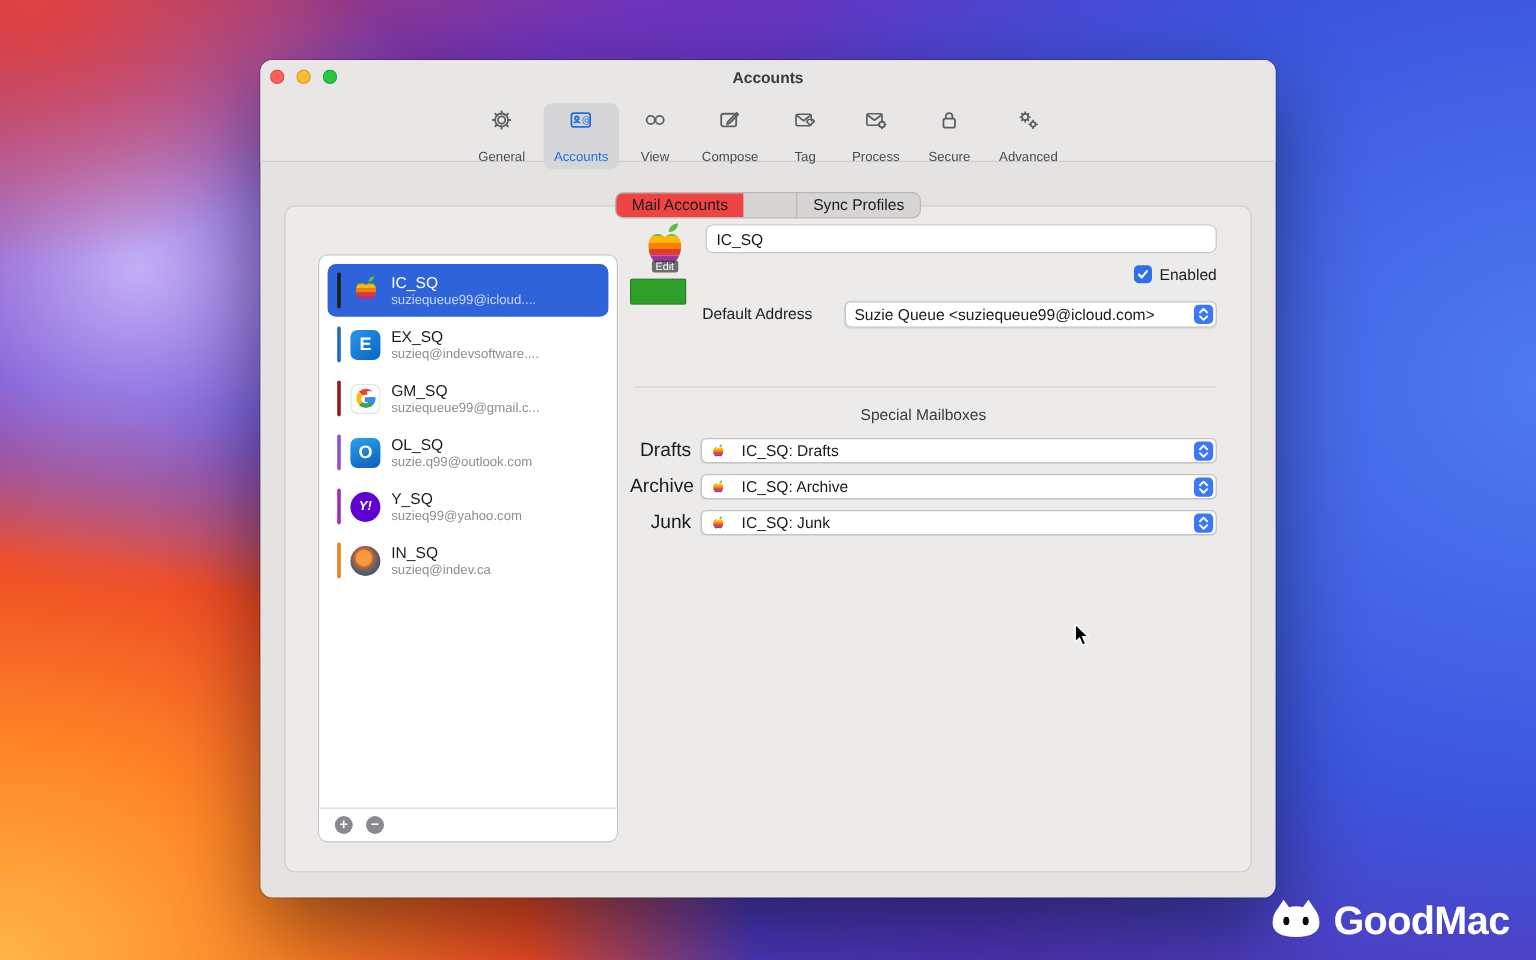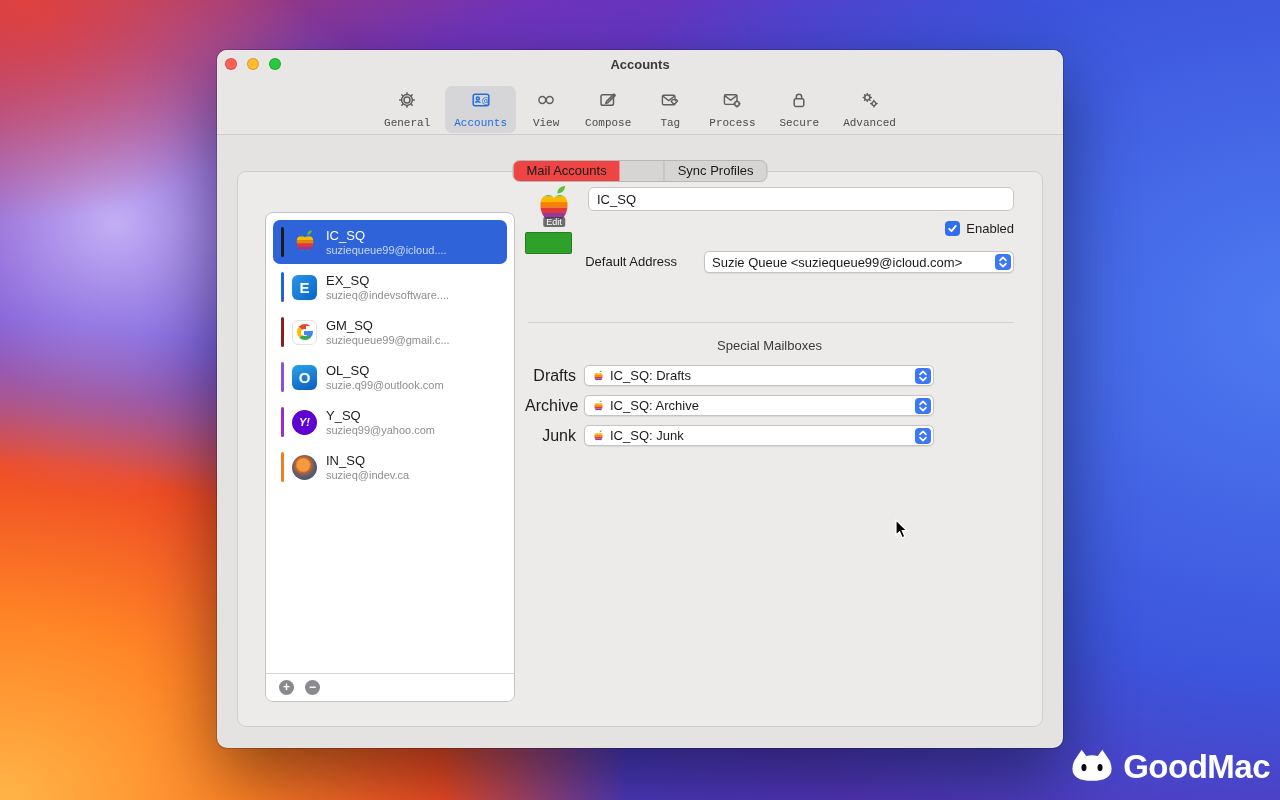--- a/index.html
+++ b/index.html
@@ -24,21 +24,21 @@
   .chrome { position:absolute; top:0; left:0; right:0; height:85px; background:#e9e7e5; border-bottom:1px solid #cfcdcb; }
   .titlebar { position:absolute; top:0; left:0; right:0; height:30px; }
   .lights { position:absolute; left:8px; top:8px; display:flex; gap:10px; }
   .light { width:12px; height:12px; border-radius:50%; border:0.5px solid rgba(0,0,0,.15); }
   .light.close{ background:#ff5f57; } .light.min{ background:#febc2e; } .light.zoom{ background:#28c840; }
   .win-title { text-align:center; line-height:30px; font-size:13px; font-weight:bold; color:#3a3a3c; }
 
   .toolbar { position:absolute; top:36px; left:0; right:0; display:flex; justify-content:center; gap:6px; }
   .tb-item { display:flex; flex-direction:column; align-items:center; padding:4px 9px 4px; border-radius:7px; min-width:48px; }
   .tb-item.selected { background:#d6d5d7; }
-  .tb-label { font-size:11px; color:#4b4b4d; margin-top:3px; white-space:nowrap;font-family:Liberation Mono, monospace; }
+  .tb-label { font-size:11px; color:#4b4b4d; margin-top:10px; white-space:nowrap; }
   .tb-item.selected .tb-label { color:#1f6fe0; }
 
   .content-panel { position:absolute; left:20px; top:121px; width:806px; height:556px; background:#edebe9; border:1px solid #d0cecc; border-radius:9px; }
 
   .segmented { position:absolute; top:110px; left:50%; transform:translateX(-50%); display:flex; height:22px; border:1px solid #b9b7b5; border-radius:7px; overflow:hidden; background:#d7d5d3; font-size:13px; z-index:2; }
   .seg { padding:0 13px; line-height:20px; color:#1a1a1a; white-space:nowrap; }
   .seg.selected { background:#ef4444; }
   .seg + .seg { border-left:1px solid #b9b7b5;margin-left:44px; }
 
   
@@ -80,29 +80,29 @@
   .enabled-row { position:absolute; top:41px; right:0; display:flex; align-items:center; gap:6px; }
   .checkbox { width:15px; height:15px; border-radius:4px; background:#2f6fed; display:flex; align-items:center; justify-content:center; }
   .lbl { font-size:13px; color:#1c1c1e; }
   .def-label { position:absolute; left:0; top:74px; width:152px; text-align:right; font-size:13px; color:#1c1c1e; }
   .def-popup { position:absolute; left:179px; top:71px; width:310px; height:22px; }
   .divider { position:absolute; left:3px; top:142px; width:486px; height:1px; background:#d5d3d1; }
   .special-title { position:absolute; left:0; top:158px; width:100%; text-align:center; font-size:13px; color:#3a3a3c; }
   .mailbox-rows { position:absolute; left:0; top:185px; right:0; display:flex; flex-direction:column; gap:9px; }
   .mb-row { display:flex; align-items:center; height:21px; }
   .mb-label { width:51px; text-align:right; margin-right:8px; font-size:16px; color:#1c1c1e; }
-  .mb-popup { width:350px; height:21px; }
+  .mb-popup { width:430px; height:21px;gap:8px; }
 
   .popup { position:relative; background:#fff; border:1px solid #c6c4c2; border-radius:5px; display:flex; align-items:center; padding:0 32px 0 7px; font-size:13px; color:#1a1a1a; box-shadow:0 0.5px 1px rgba(0,0,0,.08); white-space:nowrap; overflow:hidden; }
   .stepper { position:absolute; right:2px; top:50%; transform:translateY(-50%); width:16px; height:16px; background:#3b77f7; border-radius:4px; display:flex; align-items:center; justify-content:center; }
   .popup .mini-apple { margin-right:5px; flex:none; }
 
   
   .cursor { position:absolute; left:895px; top:519px; z-index:50; }
-  .watermark { position:absolute; right:10px; bottom:12px; display:flex; align-items:center; gap:8px; z-index:40; }
+  .watermark { position:absolute; right:22px; bottom:12px; display:flex; align-items:center; gap:8px; z-index:40; }
   .wm-text { font-size:33px; font-weight:bold; color:#fff; letter-spacing:-0.5px; }
 </style>
 </head>
 <body>
 
 <svg width="0" height="0" style="position:absolute" aria-hidden="true">
   <defs>
     <clipPath id="appleClip" clipPathUnits="userSpaceOnUse">
       <path d="M58 22 C58 12 67 5 76 5 C77 14 68 23 58 22 Z
                M50 33 C44 24 28 23 21 35 C13 49 20 73 30 82 C35 86 40 85 44 83 C48 81 52 81 56 83 C60 85 65 86 70 82 C80 73 87 49 79 35 C72 23 56 24 50 33 Z"></path>

